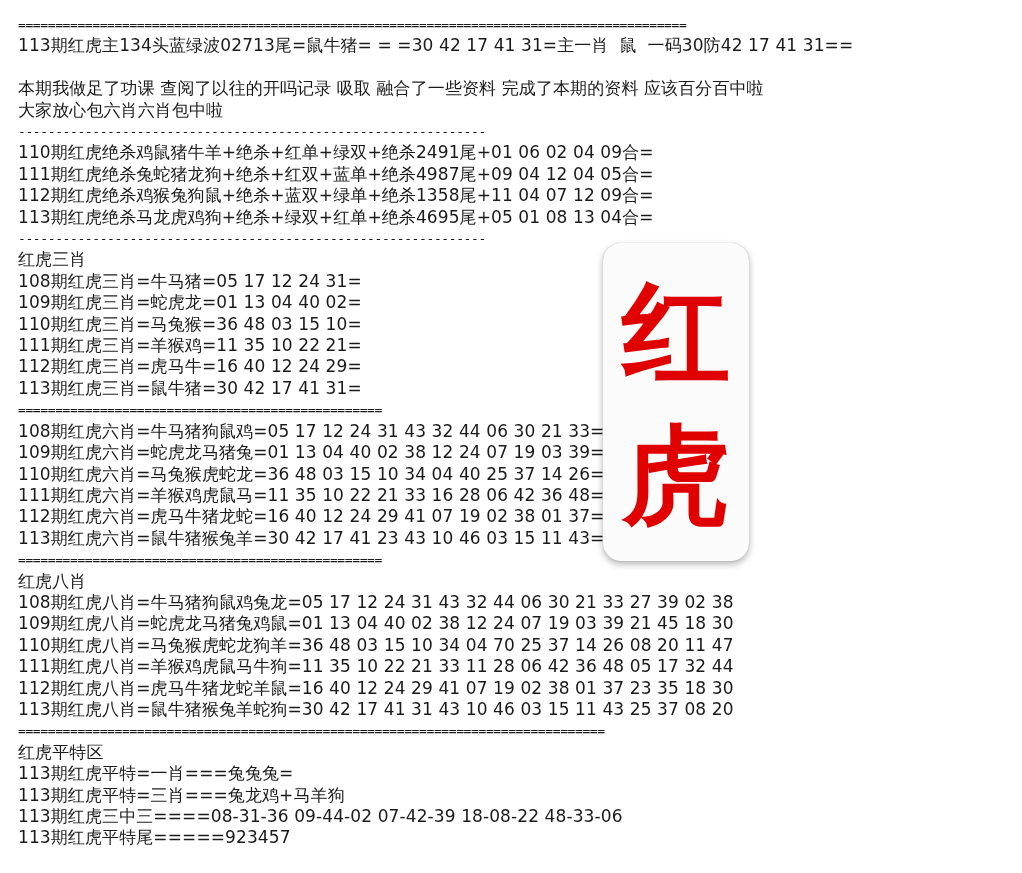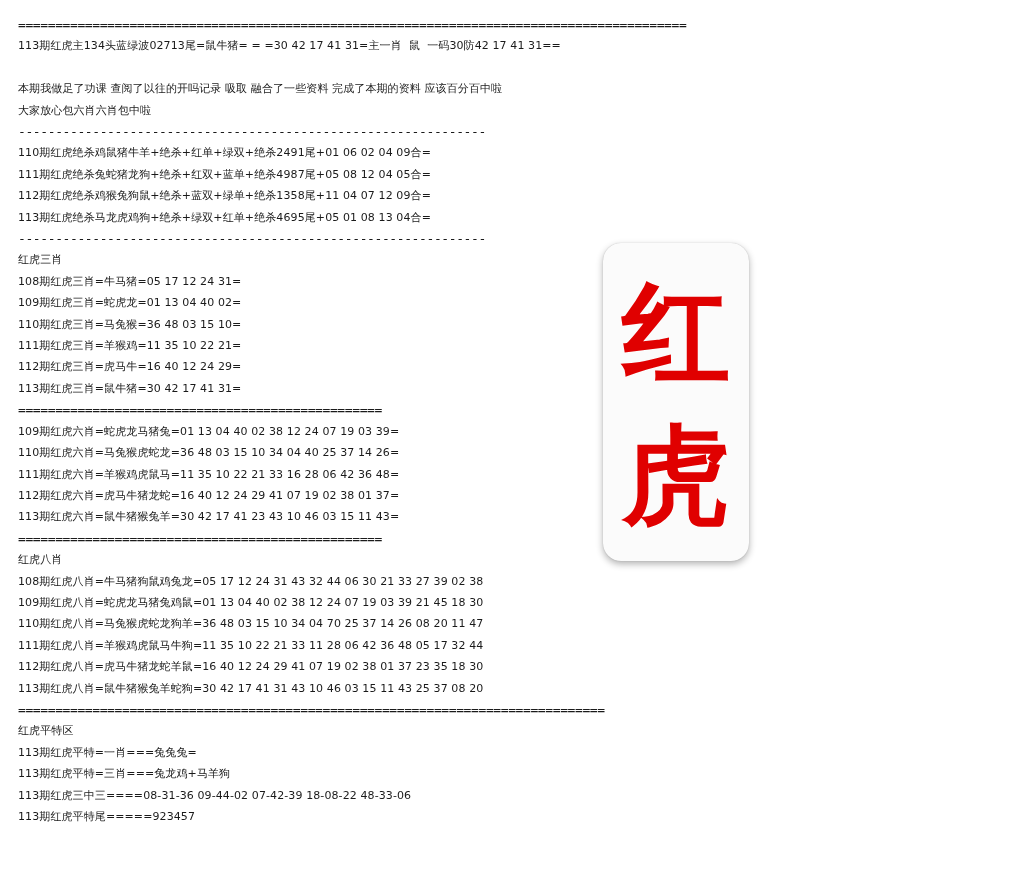--- a/index.html
+++ b/index.html
@@ -20,21 +20,21 @@
     width: 1022px;
     height: 873px;
   }
   .content {
     position: absolute;
     left: 18px;
     top: 14px;
     width: 930px;
   }
   .line {
-    font-size: 11px;
+    font-size: 17px;
     line-height: 21.4px;
     white-space: pre;
     letter-spacing: 0.1px;
   }
   .sep {
     font-size: 14.5px;
     line-height: 21.4px;
     white-space: pre;
     letter-spacing: -0.4px;
     color: #1a1a1a;
@@ -95,36 +95,37 @@
     <div class="line">113期红虎主134头蓝绿波02713尾=鼠牛猪= = =30 42 17 41 31=主一肖  鼠  一码30防42 17 41 31==</div>
 
     <div class="blank"></div>
 
     <div class="line">本期我做足了功课 查阅了以往的开吗记录 吸取 融合了一些资料 完成了本期的资料 应该百分百中啦</div>
     <div class="line">大家放心包六肖六肖包中啦</div>
 
     <div class="sep sep-dash">---------------------------------------------------------------</div>
 
     <div class="line">110期红虎绝杀鸡鼠猪牛羊+绝杀+红单+绿双+绝杀2491尾+01 06 02 04 09合=</div>
-    <div class="line">111期红虎绝杀兔蛇猪龙狗+绝杀+红双+蓝单+绝杀4987尾+05 08 12 04 05合=</div>
+    <div class="line">111期红虎绝杀兔蛇猪龙狗+绝杀+红双+蓝单+绝杀4987尾+09 04 12 04 05合=</div>
     <div class="line">112期红虎绝杀鸡猴兔狗鼠+绝杀+蓝双+绿单+绝杀1358尾+11 04 07 12 09合=</div>
     <div class="line">113期红虎绝杀马龙虎鸡狗+绝杀+绿双+红单+绝杀4695尾+05 01 08 13 04合=</div>
 
     <div class="sep sep-dash">---------------------------------------------------------------</div>
 
     <div class="line">红虎三肖</div>
     <div class="line">108期红虎三肖=牛马猪=05 17 12 24 31=</div>
     <div class="line">109期红虎三肖=蛇虎龙=01 13 04 40 02=</div>
     <div class="line">110期红虎三肖=马兔猴=36 48 03 15 10=</div>
     <div class="line">111期红虎三肖=羊猴鸡=11 35 10 22 21=</div>
     <div class="line">112期红虎三肖=虎马牛=16 40 12 24 29=</div>
     <div class="line">113期红虎三肖=鼠牛猪=30 42 17 41 31=</div>
 
     <div class="sep sep-eq">=================================================</div>
 
+    <div class="line">108期红虎六肖=牛马猪狗鼠鸡=05 17 12 24 31 43 32 44 06 30 21 33=</div>
     <div class="line">109期红虎六肖=蛇虎龙马猪兔=01 13 04 40 02 38 12 24 07 19 03 39=</div>
     <div class="line">110期红虎六肖=马兔猴虎蛇龙=36 48 03 15 10 34 04 40 25 37 14 26=</div>
     <div class="line">111期红虎六肖=羊猴鸡虎鼠马=11 35 10 22 21 33 16 28 06 42 36 48=</div>
     <div class="line">112期红虎六肖=虎马牛猪龙蛇=16 40 12 24 29 41 07 19 02 38 01 37=</div>
     <div class="line">113期红虎六肖=鼠牛猪猴兔羊=30 42 17 41 23 43 10 46 03 15 11 43=</div>
 
     <div class="sep sep-eq">=================================================</div>
 
     <div class="line">红虎八肖</div>
     <div class="line">108期红虎八肖=牛马猪狗鼠鸡兔龙=05 17 12 24 31 43 32 44 06 30 21 33 27 39 02 38</div>

